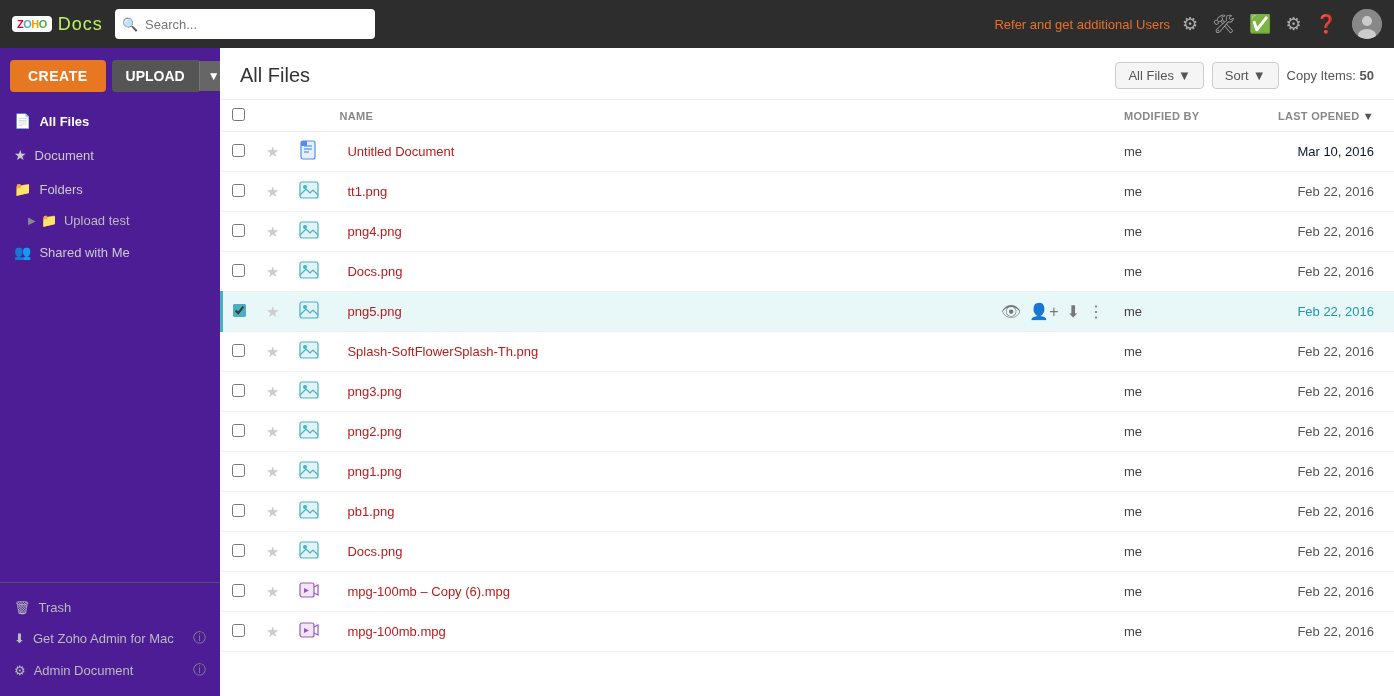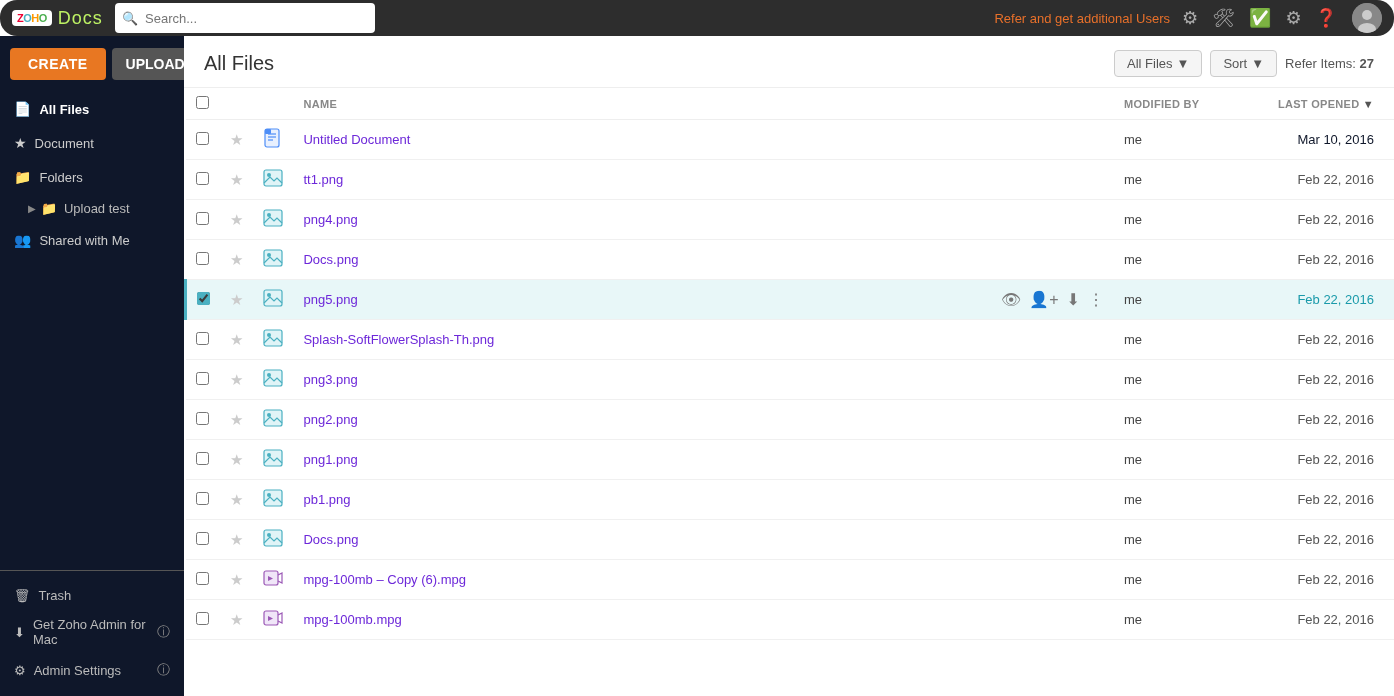--- a/index.html
+++ b/index.html
@@ -1,41 +1,41 @@
 <!DOCTYPE html>
 <html><head>
   <meta charset="utf-8">
   <style>
     * { box-sizing: border-box; margin: 0; padding: 0; }
     body { font-family: -apple-system, BlinkMacSystemFont, 'Segoe UI', Arial, sans-serif; font-size: 13px; background: #fff; display: flex; flex-direction: column; height: 696px; overflow: hidden; }
 
     
     .topbar {
-      display: flex; align-items: center; background: #2d2d2d; height: 36px; padding: 0 12px; gap: 12px; flex-shrink: 0; border-radius: 17px;
+      display: flex; align-items: center; background: #2d2d2d; height: 48px; padding: 0 12px; gap: 12px; flex-shrink: 0;
     }
     .logo-area { display: flex; align-items: center; gap: 6px; }
     .logo-zoho { background: #fff; border-radius: 4px; padding: 2px 5px; font-size: 11px; font-weight: bold; color: #e03; letter-spacing: -0.5px; }
     .logo-docs { color: #bef264; font-size: 18px; font-weight: 300; letter-spacing: 1px; }
     .search-bar {
       flex: 0 0 260px; background: #fff; border-radius: 4px; display: flex; align-items: center; padding: 0 8px; height: 30px; gap: 6px;
     }
     .search-bar input { border: none; outline: none; font-size: 13px; width: 100%; background: transparent; color: #333; }
     .topbar-spacer { flex: 1; }
     .refer-link { color: #e8702a; font-size: 13px; cursor: pointer; text-decoration: none; text-align: center; }
     .topbar-icons { display: flex; align-items: center; gap: 14px; }
     .topbar-icon { color: #aaa; font-size: 18px; cursor: pointer; }
     .avatar { width: 30px; height: 30px; border-radius: 50%; background: #888; display: flex; align-items: center; justify-content: center; overflow: hidden; }
     .avatar svg { width: 30px; height: 30px; }
 
     
     .main-layout { display: flex; flex: 1; overflow: hidden; }
 
     
     .sidebar {
-      width: 184px; background: #0f172a; flex-shrink: 0; display: flex; flex-direction: column; color: #ccc; overflow-y: auto;
+      width: 220px; background: #4c1d95; flex-shrink: 0; display: flex; flex-direction: column; color: #ccc; overflow-y: auto;
     }
     .btn-create {
       background: #e87722; color: #fff; border: none; padding: 8px 18px; border-radius: 4px; font-size: 14px; font-weight: 600; cursor: pointer; letter-spacing: 0.5px;
     }
     .btn-upload-wrap { display: flex; align-items: center; margin-left: 6px; }
     .btn-upload {
       background: #555; color: #fff; border: none; padding: 8px 14px; border-radius: 4px 0 0 4px; font-size: 14px; font-weight: 600; cursor: pointer;
     }
     .btn-upload-arrow {
       background: #666; color: #fff; border: none; padding: 8px 8px; border-radius: 0 4px 4px 0; font-size: 12px; cursor: pointer; border-left: 1px solid #777;
@@ -83,21 +83,21 @@
     thead th .sort-arrow { color: #555; }
     tbody tr { border-bottom: 1px solid #f0f0f0; }
     tbody tr.selected { background: #e8f7f8; border-left: 3px solid #4ab0c1; }
     tbody td { padding: 8px 10px; color: #444; font-size: 13px; vertical-align: middle; }
     .col-check { width: 34px; }
     .col-star { width: 30px; }
     .col-icon { width: 30px; }
     .col-modified { width: 140px; }
     .col-date { width: 140px; text-align: right; padding-right: 20px; }
     .star-icon { color: #ccc; font-size: 15px; cursor: pointer; }
-    .file-name { color: #6d28d9; font-size: 13px; }
+    .file-name { color: #b91c1c; font-size: 13px; margin-left: 8px; }
     .section-label { padding: 6px 10px; font-size: 11px; color: #999; font-weight: 600; text-transform: uppercase; background: #fafafa; border-bottom: 1px solid #f0f0f0; }
 
     .row-actions { display: flex; gap: 8px; align-items: center; }
     .row-action-icon { color: #777; font-size: 16px; cursor: pointer; }
 
     
     input[type=checkbox] { cursor: pointer; accent-color: #4ab0c1; }
   </style>
 </head>
 <body>
@@ -173,40 +173,40 @@
         <span>🗑</span>
         <span>Trash</span>
       </div>
       <div class="sidebar-footer-item">
         <span>⬇</span>
         <span>Get Zoho Admin for Mac</span>
         <span class="footer-info">ⓘ</span>
       </div>
       <div class="sidebar-footer-item">
         <span>⚙</span>
-        <span>Admin Settings</span>
+        <span>Admin Document</span>
         <span class="footer-info">ⓘ</span>
       </div>
     </div>
   </div>
 
   <div class="content">
     <div class="content-header">
       <h1 class="content-title">All Files</h1>
       <div class="content-toolbar">
         <button class="filter-btn">
           <span>All Files</span>
           <span>▼</span>
         </button>
         <button class="sort-btn">
           <span>Sort</span>
           <span>▼</span>
         </button>
         <span class="total-items">
-          <span>Refer Items:</span>&nbsp;<strong>27</strong>
+          <span>Copy Items:</span>&nbsp;<strong>50</strong>
         </span>
       </div>
     </div>
 
     <div class="file-table">
       <table>
         <thead>
           <tr>
             <th class="col-check"><input type="checkbox" style=""></th>
             <th class="col-star"></th>

